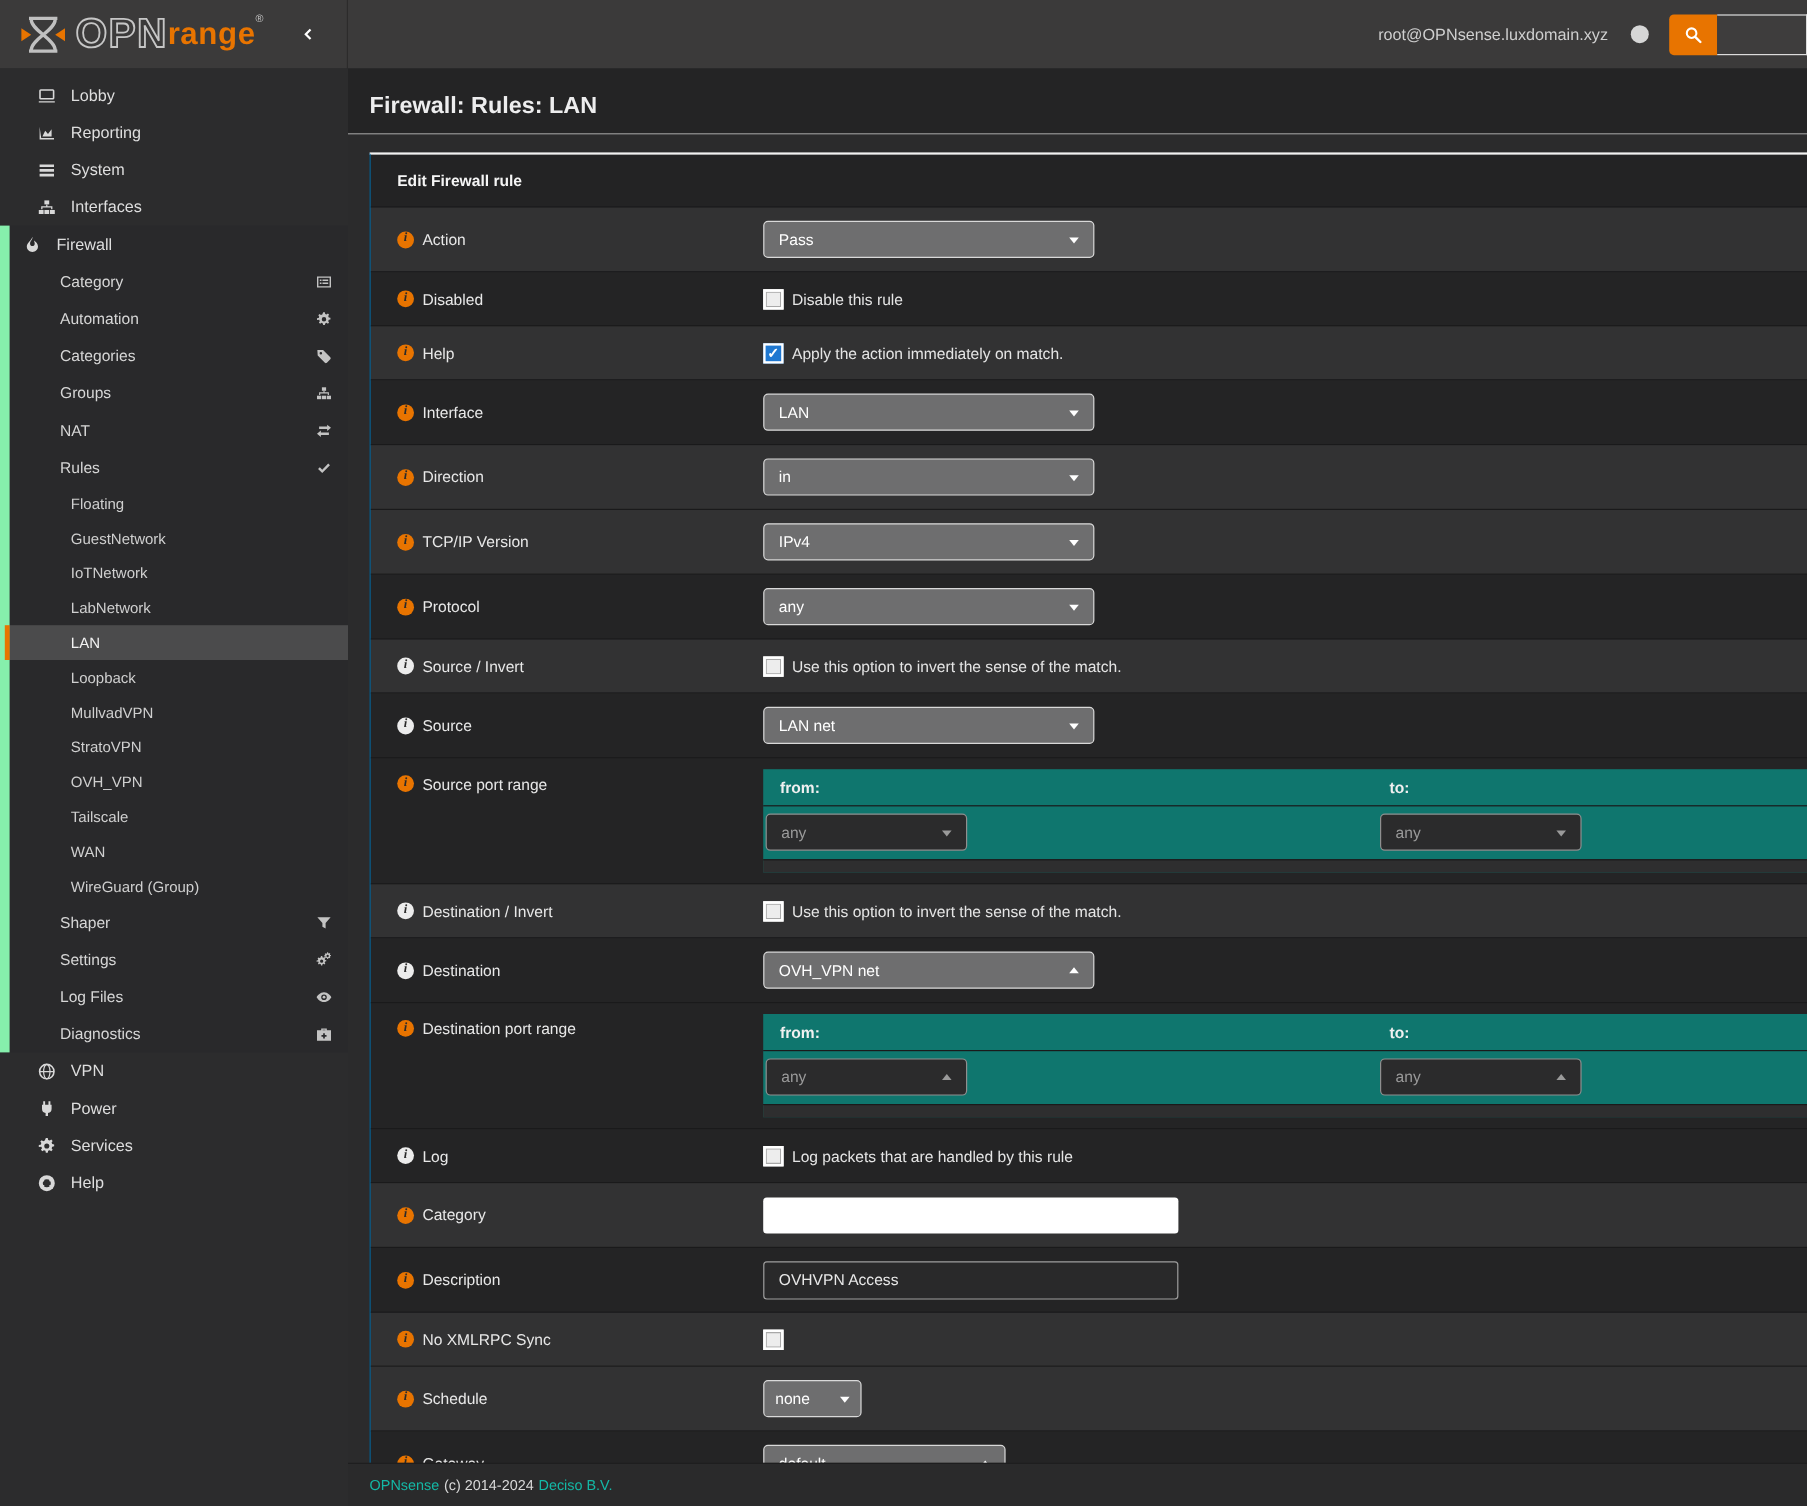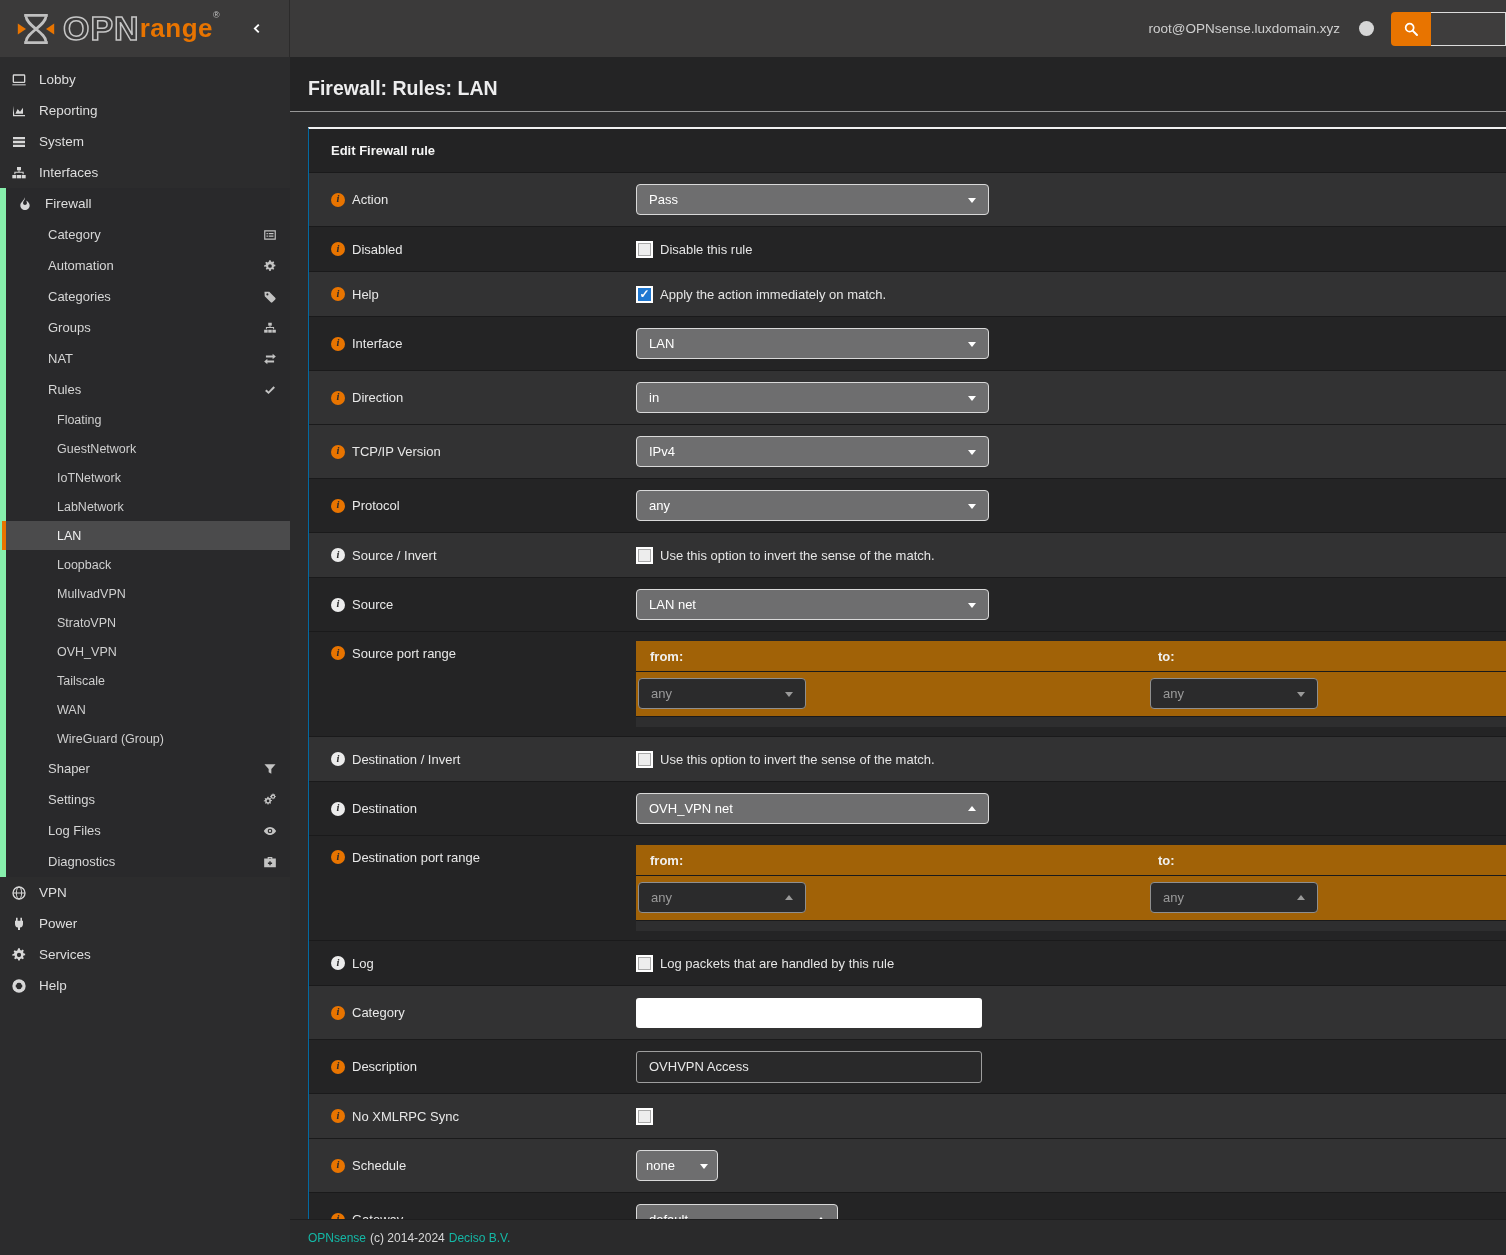--- a/index.html
+++ b/index.html
@@ -26,25 +26,25 @@
   .search-group{display:flex;height:34px;margin-left:17px;}
   .search-btn{width:40px;background:#e87400;border-radius:4px 0 0 4px;display:flex;
     align-items:center;justify-content:center;color:#fff;cursor:pointer;}
   .search-btn svg{width:16px;height:16px;}
   .search-input{width:62px;background:#3e3d3d;border:1px solid #dcdcdc;border-left:none;
     color:#fff;font-size:13px;padding:0 6px;outline:none;}
   
   .app{display:flex;height:1198px;}
   
   .sidebar{width:290px;flex:0 0 290px;background:#2c2c2d;padding-top:7px;box-sizing:border-box;overflow:hidden;}
-  .sb-item{height:31px;display:flex;align-items:center;padding-left:9px;gap:10px;
+  .sb-item{height:31px;display:flex;align-items:center;padding-left:29px;gap:10px;
     font-size:13.5px;color:#dedede;cursor:pointer;}
   .sb-item .sb-ic{width:20px;display:flex;justify-content:center;color:#d8d8d8;}
   .sb-ic svg{width:16px;height:16px;}
-  .sb-section.active{border-left:6px solid #86efac;background:#29292b;}
+  .sb-section.active{border-left:8px solid #86efac;background:#29292b;}
   .sb-section.active .sb-item{padding-left:9px;}
   .sb-sub{height:31px;display:flex;align-items:center;padding-left:42px;font-size:13px;color:#d6d6d6;cursor:pointer;}
   .sb-section.active .sb-sub{padding-left:42px;}
   .sb-right{margin-left:auto;margin-right:13px;color:#c3c3c3;display:flex;}
   .sb-right svg{width:14px;height:14px;}
   .sb-sub2{height:29px;display:flex;align-items:center;padding-left:51px;font-size:12.5px;color:#cfcfcf;cursor:pointer;position:relative;}
   .sb-sub2.selected{background:#4b4b4c;color:#f2f2f2;}
   .sb-sub2.selected::before{content:"";position:absolute;left:-4px;top:0;bottom:0;width:4px;background:#e87400;}
   
   .content{flex:1;position:relative;overflow:hidden;background:#2b2b2c;}
@@ -64,42 +64,42 @@
   .label-text{font-size:13px;color:#e8e8e8;}
   .info-icon{width:14px;height:14px;border-radius:50%;flex:0 0 14px;display:inline-flex;
     align-items:center;justify-content:center;
     font-family:"Liberation Serif",serif;font-style:italic;font-weight:bold;font-size:10.5px;line-height:1;cursor:pointer;}
   .info-orange{background:#e87400;color:#2a2a2a;}
   .info-white{background:#ececec;color:#2a2a2a;}
   .cell-control{flex:1;display:flex;align-items:center;min-width:0;}
   
   .sel{height:31px;box-sizing:border-box;background:#6e6e6f;border:1px solid #d9d9d9;border-radius:4px;
     color:#fff;font-size:13px;display:flex;align-items:center;justify-content:space-between;
-    padding:0 12px;width:353px;cursor:pointer;}
+    padding:0 12px;width:276px;cursor:pointer;}
   .sel-small{width:82px;padding:0 9px;}
   .sel-medium{width:202px;}
   .sel-dark{background:#2b2b2c;border:1px solid #8f8f8f;color:#9a9a9a;width:168px;}
   .car{width:0;height:0;flex:0 0 auto;margin-left:8px;}
   .car-down{border:4.5px solid transparent;border-top:5.5px solid currentColor;margin-top:5px;}
   .car-up{border:4.5px solid transparent;border-bottom:5.5px solid currentColor;margin-bottom:5px;}
   
   .cb{width:13px;height:13px;flex:0 0 13px;background:#ededed;border:2px solid #fff;box-sizing:content-box;
     display:inline-flex;align-items:center;justify-content:center;cursor:pointer;
     box-shadow:inset 0 0 0 1px #a8a8a8;}
   .cb.checked{background:#1f78d1;box-shadow:none;color:#fff;font-size:12px;font-weight:bold;}
   .cb.checked::after{content:"\2713";}
   .cb-label{font-size:13px;color:#e5e5e5;margin-left:7px;}
   
   .input-white{width:346px;height:30px;box-sizing:border-box;background:#fff;border:none;border-radius:3px;
     font-size:13px;color:#222;padding:0 10px;outline:none;}
   .input-dark{width:346px;height:32px;box-sizing:border-box;background:#29292a;border:1px solid #9e9e9e;border-radius:3px;
     font-size:13px;color:#e8e8e8;padding:0 12px;outline:none;}
   
   .row-tall .cell-control{flex-direction:column;align-items:stretch;padding:9px 0 0 0;}
-  .pr-table{background:#a16207;}
+  .pr-table{background:#0f766e;}
   .pr-row{display:flex;}
   .pr-c1{width:512px;flex:0 0 512px;box-sizing:border-box;}
   .pr-c2{flex:1;}
   .pr-head{height:30px;align-items:center;border-bottom:1px solid #1a1a1b;
     font-size:13px;font-weight:bold;color:#f0f0f0;}
   .pr-head .pr-c1{padding-left:14px;}
   .pr-head .pr-c2{padding-left:10px;}
   .pr-body{padding:6px 0 7px 0;align-items:center;}
   .pr-body .pr-c1{padding-left:2px;}
   .pr-body .pr-c2{padding-left:2px;}

